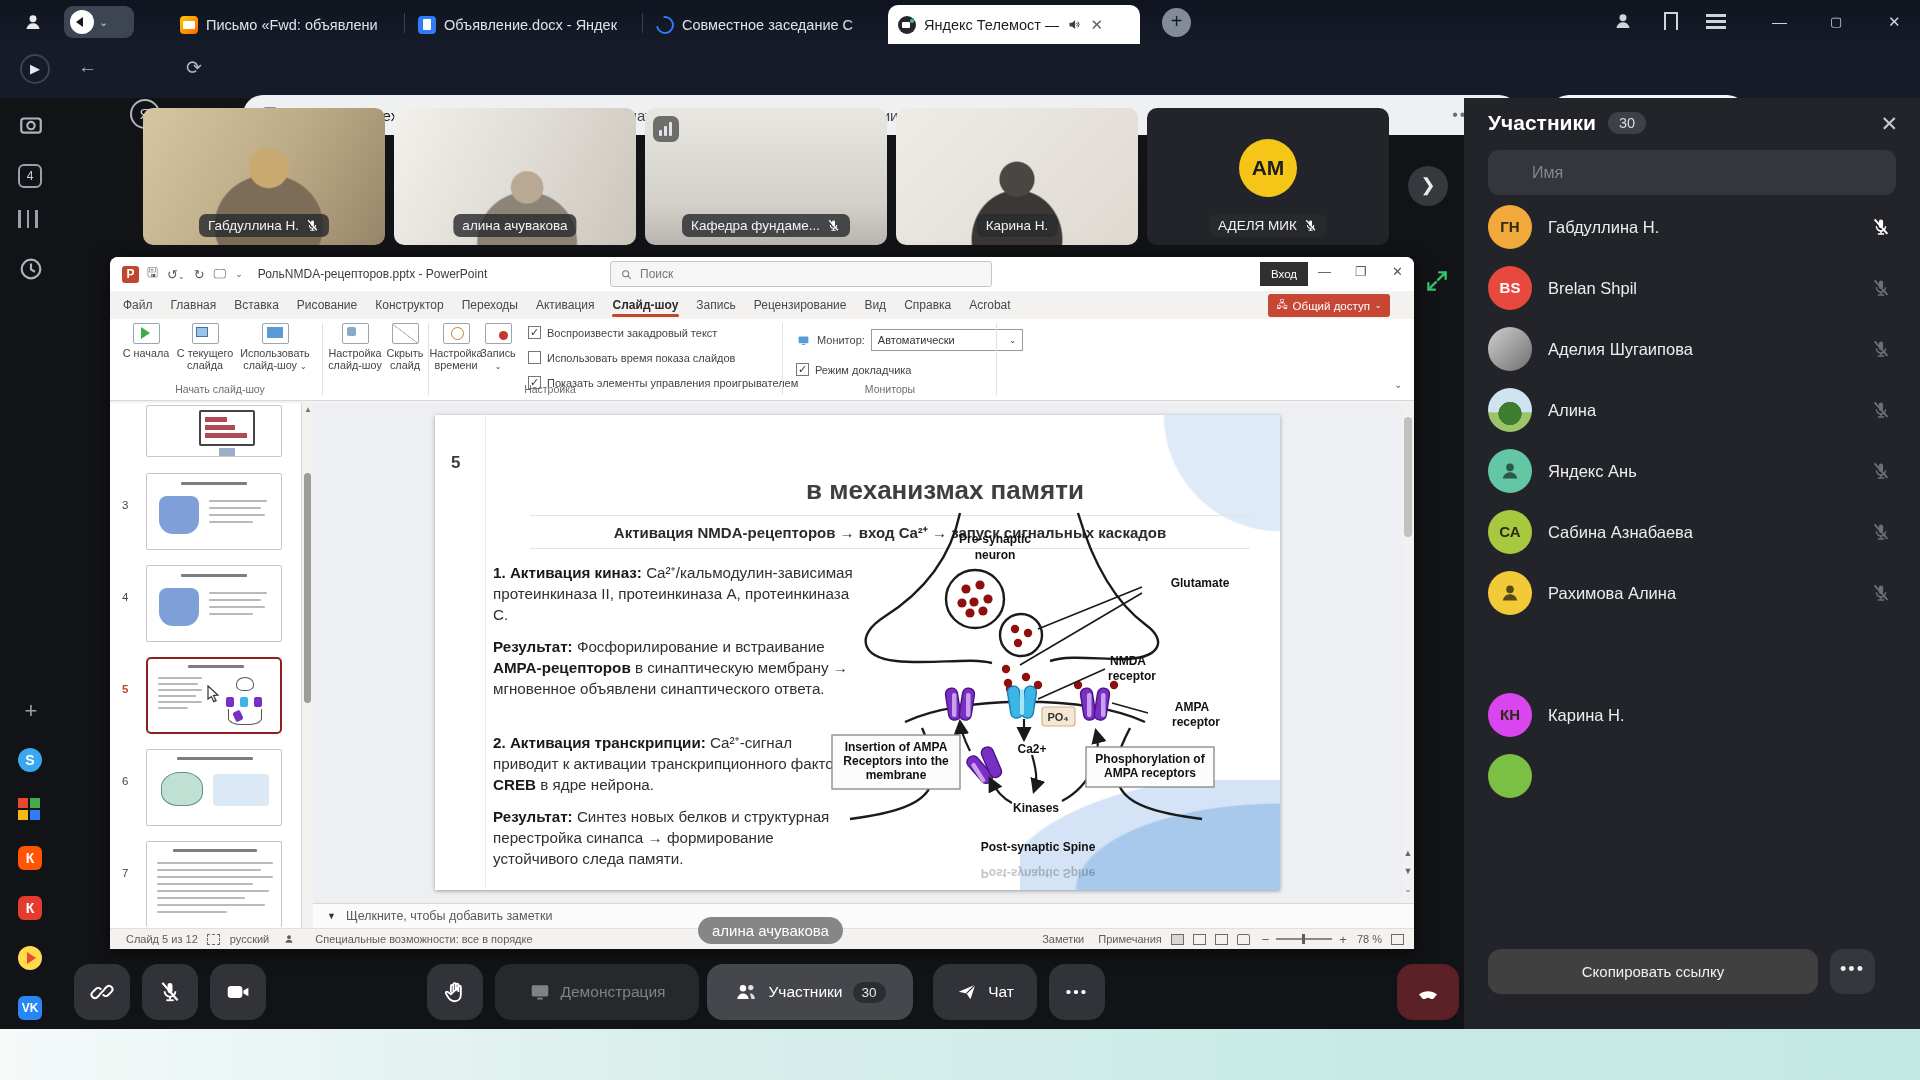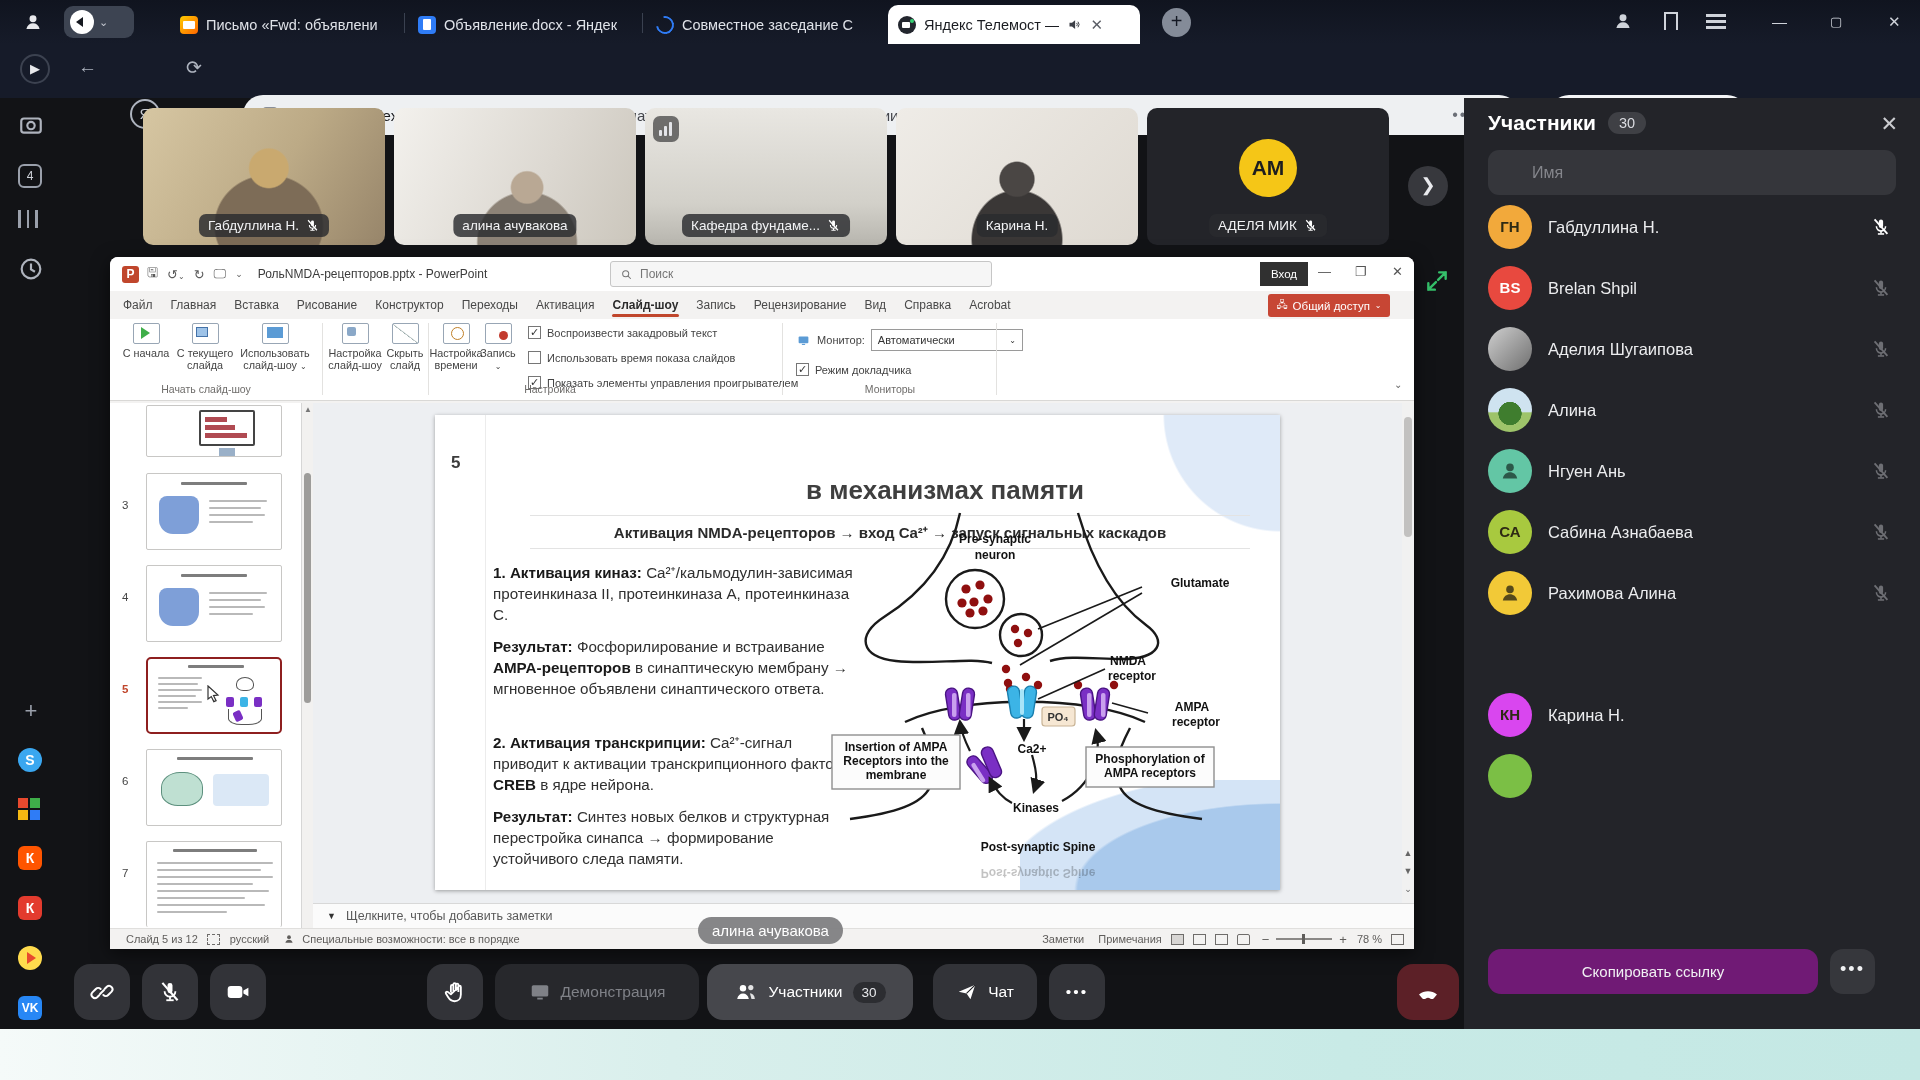--- a/index.html
+++ b/index.html
@@ -135,21 +135,21 @@
 #panel .cnt{background:#3f4045;border-radius:13px;font-size:14.5px;font-weight:normal;color:#dadbe0;padding:3px 11px}
 #psearch{position:absolute;left:24px;top:52px;width:408px;height:45px;background:#35363b;border:none;border-radius:11px;color:#e8e9ec;font-size:16px;padding:0 14px 0 44px;outline:none}
 #psearch::placeholder{color:#85868c}
 .prow{position:absolute;left:24px;width:408px;height:44px;display:flex;align-items:center;gap:16px}
 .pav{width:44px;height:44px;border-radius:50%;flex:0 0 auto;text-align:center;line-height:44px;font-size:15px;font-weight:bold;color:#2e2a14;position:relative;overflow:hidden}
 .pav svg{position:absolute;left:10px;top:10px;opacity:.8}
 .pname{font-size:16.5px;color:#ecedef;flex:1;white-space:nowrap;overflow:hidden}
 .pmic{color:#6e6f74;flex:0 0 auto;margin-right:4px}
 .pmic.on{color:#fff}
 #copybar{position:absolute;left:0;top:840px;width:456px;height:91px;background:#232429}
-#copylink{position:absolute;left:24px;top:11px;width:330px;height:45px;background:#701a75;border-radius:13px;color:#f0f1f3;font-size:15px;text-align:center;line-height:45px}
+#copylink{position:absolute;left:24px;top:11px;width:330px;height:45px;background:#404040;border-radius:13px;color:#f0f1f3;font-size:15px;text-align:center;line-height:45px}
 #pdots{position:absolute;left:366px;top:11px;width:45px;height:45px;background:#36373c;border-radius:13px;color:#f0f1f3;text-align:center;line-height:40px;font-size:18px;letter-spacing:2px}
 
 
 .tbtn{top:964px;height:56px;border-radius:16px;background:#323338;color:#fff;display:flex;align-items:center;justify-content:center;gap:10px;font-size:15.5px}
 .tbtn.dim{background:#27282c;color:#7f8187}
 .tbtn.lit{background:#46474c}
 .tbadge{background:#2c2d31;border-radius:12px;padding:3px 9px;font-size:13.5px;color:#e8e9ec}
 #hangup{left:1397px;top:964px;width:62px;height:56px;border-radius:16px;background:#5c2027;color:#fff;display:flex;align-items:center;justify-content:center}
 #presenter{left:698px;top:917px;background:rgba(128,128,130,.95);border-radius:15px;padding:5px 14px;color:#fff;font-size:15px}
 
@@ -446,21 +446,21 @@
       <span class="ddl">
           <span>Автоматически</span>
           <span style="font-size:8px">⌄</span>
         </span>
     </div>
     <div class="cbrow" style="left:686px;top:44px">
         <span class="cbx">✓</span>
         <span>Режим докладчика</span>
       </div>
     <div class="rdiv" style="left:886px"></div>
-    <div class="glabel" style="left:16px;width:160px">Начать слайд-шоу</div>
+    <div class="glabel" style="left:30px;width:160px">Начать слайд-шоу</div>
     <div class="glabel" style="left:360px;width:160px">Настройка</div>
     <div class="glabel" style="left:700px;width:160px">Мониторы</div>
     <div class="abs" style="left:1284px;top:60px;color:#666;font-size:10px">⌄</div>
   </div>
 
   <div id="thumbpanel">
     <div class="thumb" style="top:2px;height:52px">
       <div style="position:absolute;left:52px;top:4px;width:56px;height:36px;border:2px solid #444;border-radius:2px">
         <i class="abs" style="left:4px;top:5px;width:22px;height:5px;background:#b04a52"></i>
         <i class="abs" style="left:4px;top:13px;width:30px;height:5px;background:#b04a52"></i>
@@ -660,21 +660,21 @@
     <span>Щелкните, чтобы добавить заметки</span>
   </div>
 
   <div id="status">
     <span class="sep">Слайд 5 из 12</span>
     <span class="vico" style="border-style:dashed"></span>
     <span class="sep" style="margin-left:10px">русский</span>
     <svg width="12" height="12" viewBox="0 0 24 24" color="#5f5d5b" style="margin-left:14px">
         <use href="#i-person" fill="currentColor"></use>
       </svg>
-    <span style="margin-left:7px">Специальные возможности: все в порядке</span>
+    <span style="margin-left:20px">Специальные возможности: все в порядке</span>
     <span style="margin-left:auto">Заметки</span>
     <span style="margin-left:14px">Примечания</span>
     <span class="vico" style="background:#d8d6d4"></span>
     <span class="vico"></span>
     <span class="vico"></span>
     <span class="vico" style="border-radius:2px 2px 0 0"></span>
     <span style="margin-left:12px;font-size:13px">−</span>
     <span class="zoomtrack">
         <i></i>
       </span>
@@ -721,21 +721,21 @@
     <svg class="pmic" width="22" height="22" viewBox="0 0 24 24">
         <use href="#i-micoff"></use>
       </svg>
   </div>
   <div class="prow" style="top:351px">
     <span class="pav" style="background:#63c6a5">
         <svg width="24" height="24" viewBox="0 0 24 24" color="#1e3d32">
           <use href="#i-person" fill="#1e3d32"></use>
         </svg>
       </span>
-    <span class="pname">Нгуен Ань</span>
+    <span class="pname">Яндекс Ань</span>
     <svg class="pmic" width="22" height="22" viewBox="0 0 24 24">
         <use href="#i-micoff"></use>
       </svg>
   </div>
   <div class="prow" style="top:412px">
     <span class="pav" style="background:#a8c93f">СА</span>
     <span class="pname">Сабина Азнабаева</span>
     <svg class="pmic" width="22" height="22" viewBox="0 0 24 24">
         <use href="#i-micoff"></use>
       </svg>

